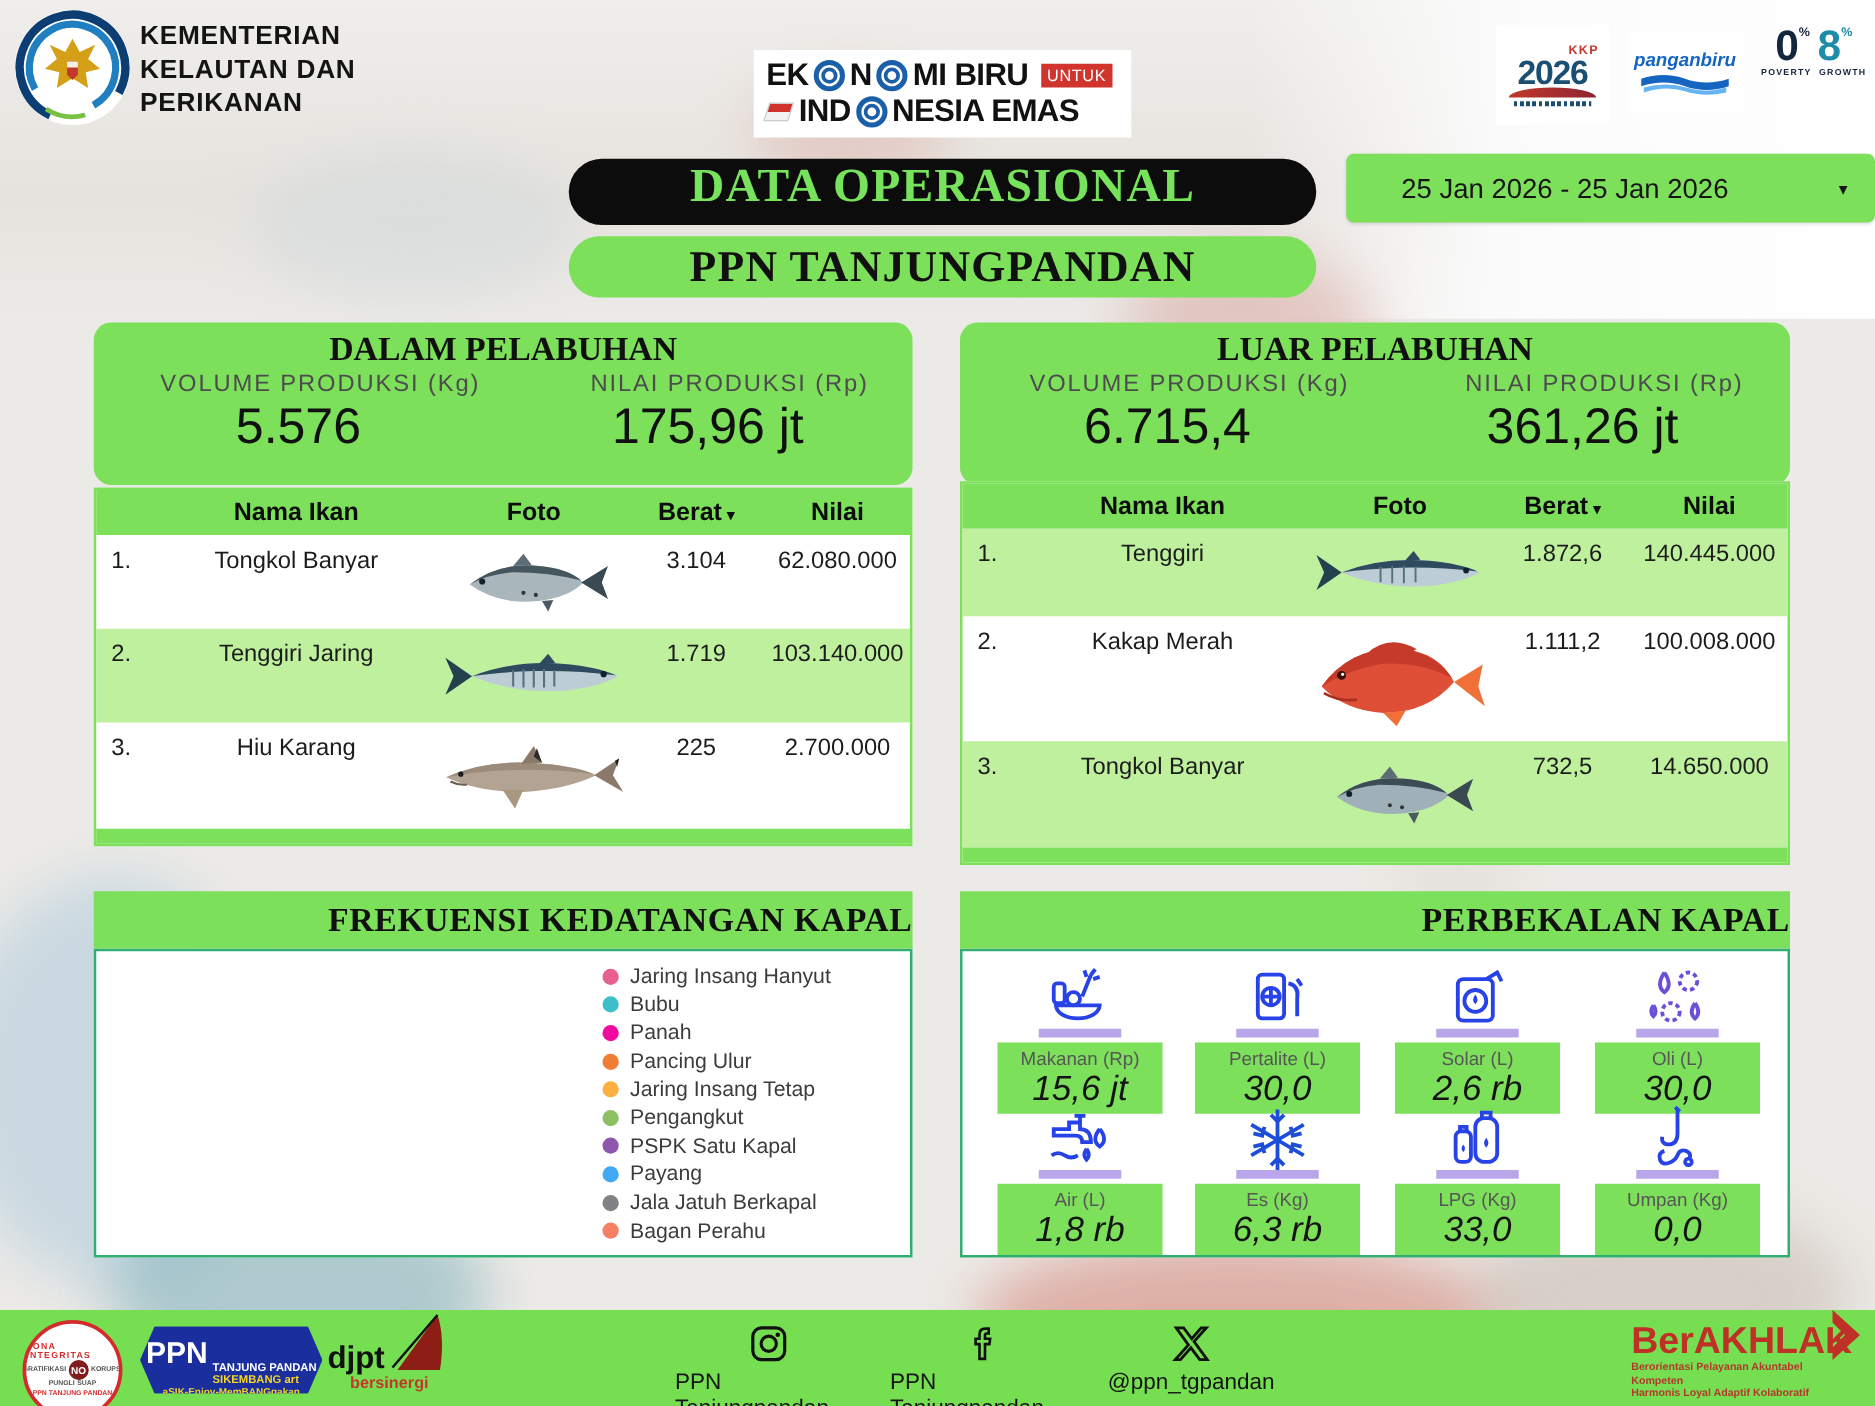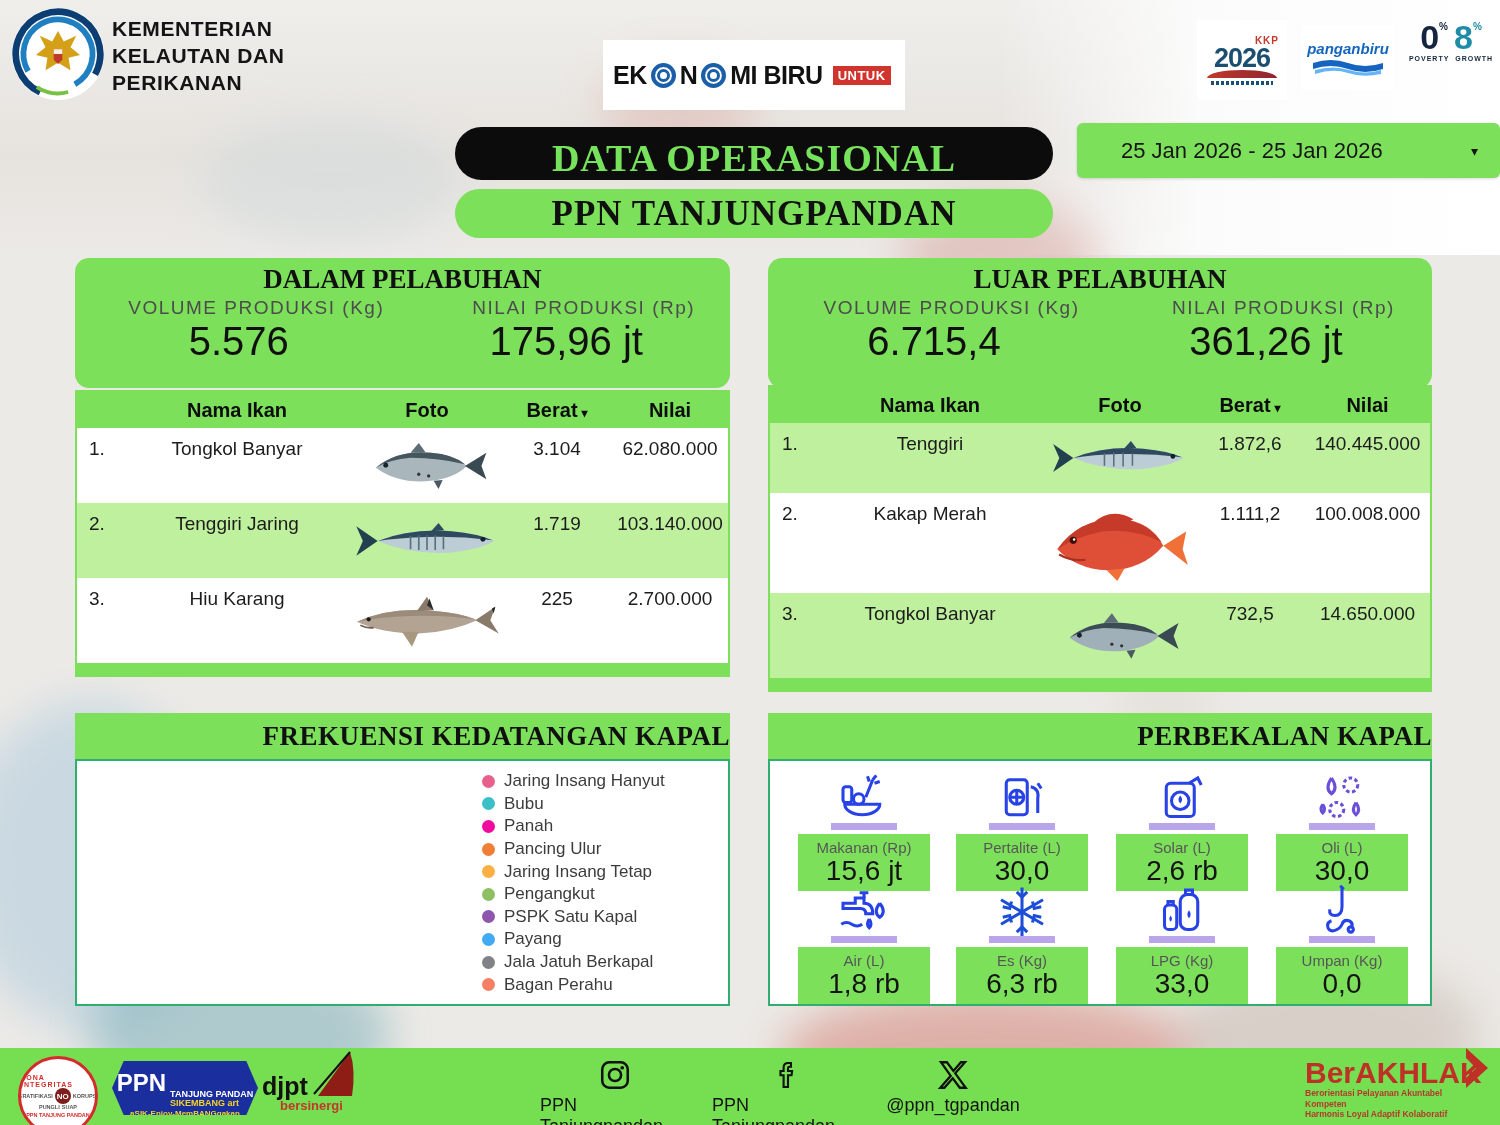--- a/index.html
+++ b/index.html
@@ -17,40 +17,40 @@
   .b5{left:600px;top:60px;width:160px;height:90px;background:#d99a93;opacity:.35;}
   .b6{left:200px;top:120px;width:260px;height:120px;background:#cfd8da;opacity:.5;}
   .b7{left:900px;top:200px;width:200px;height:120px;background:#c9766d;opacity:.3;}
   .b8{left:1120px;top:420px;width:90px;height:400px;background:#dfd9d2;opacity:.5;}
 
   
   .ministry{left:112px;top:16px;font-weight:700;font-size:21px;line-height:1.28;color:#141414;letter-spacing:.6px;}
   .center-logo{left:603px;top:40px;width:302px;height:70px;background:#fff;display:flex;flex-direction:column;justify-content:center;padding:2px 10px;box-sizing:border-box;}
   .cl-line{display:flex;align-items:center;gap:4px;font-weight:800;font-size:25px;letter-spacing:-.5px;color:#111;white-space:nowrap;}
   .ring{display:inline-block;width:17px;height:17px;border:4px solid #1b5fa8;border-radius:50%;box-shadow:inset 0 0 0 2px #fff,inset 0 0 0 5px #1b5fa8;}
-  .untuk{background:#d0342c;color:#fff;font-size:13px;font-weight:700;padding:2px 5px;margin-left:6px;letter-spacing:.5px;}
+  .untuk{background:#d0342c;color:#fff;font-size:13px;font-weight:400;padding:2px 5px;margin-left:6px;letter-spacing:.5px;}
   .flag{display:inline-block;width:18px;height:13px;background:linear-gradient(180deg,#d0342c 50%,#f2f2f2 50%);transform:skewX(-18deg);margin-right:2px;border:1px solid #ccc;}
   .logo-card{background:#fff;display:flex;flex-direction:column;align-items:center;justify-content:center;}
   .l2026{left:1197px;top:20px;width:90px;height:80px;}
   .l2026 .kkp{font-size:10px;font-weight:800;color:#c0392b;align-self:flex-end;margin-right:8px;letter-spacing:1px;}
   .l2026 .yr{font-size:27px;font-weight:800;color:#1b4f72;letter-spacing:-1px;line-height:.9;}
   .l2026 .wave{width:70px;height:8px;border-radius:50% 50% 0 0/100% 100% 0 0;background:linear-gradient(90deg,#c0392b,#8e2430);}
   .l2026 .dots{width:62px;height:4px;margin-top:3px;background:repeating-linear-gradient(90deg,#1b4f72 0 3px,transparent 3px 5px);}
   .lpb{left:1302px;top:26px;width:92px;height:64px;}
   .lpb .t{font-size:15px;font-weight:800;font-style:italic;color:#1565c0;}
   .l08{left:1410px;top:22px;width:82px;height:66px;display:flex;flex-direction:column;align-items:center;}
   .l08 .digits{display:flex;align-items:flex-start;gap:6px;font-weight:800;font-size:34px;line-height:.9;}
   .l08 .d0{color:#14263f;} .l08 .d8{color:#1e8ca8;}
   .l08 .pct{font-size:10px;vertical-align:top;}
   .l08 .cap{font-size:7px;font-weight:800;color:#14263f;letter-spacing:1px;margin-top:2px;}
 
   .date-box{left:1077px;top:123px;width:423px;height:55px;background:#7de05b;border-radius:6px;display:flex;align-items:center;padding:0 22px 0 44px;box-sizing:border-box;font-size:22px;color:#161616;cursor:pointer;box-shadow:0 1px 3px rgba(0,0,0,.15);}
   .date-box .caret{margin-left:auto;font-size:14px;}
 
-  .pill1{left:455px;top:127px;width:598px;height:53px;background:#0c0c0c;border-radius:27px;display:flex;align-items:flex-end;justify-content:center;}
+  .pill1{left:455px;top:127px;width:598px;height:53px;background:#0c0c0c;border-radius:27px;display:flex;align-items:flex-start;justify-content:center;}
   .pill1 span{font-family:"Liberation Serif",serif;font-weight:700;font-size:38px;color:#77e25b;letter-spacing:1px;}
   .pill2{left:455px;top:189px;width:598px;height:49px;background:#7de05b;border-radius:25px;display:flex;align-items:center;justify-content:center;}
   .pill2 span{font-family:"Liberation Serif",serif;font-weight:700;font-size:35px;color:#101010;letter-spacing:1px;}
 
   .sumpanel{background:#7de05b;border-radius:14px;height:130px;box-sizing:border-box;padding-top:6px;}
   .sp-title{text-align:center;font-family:"Liberation Serif",serif;font-weight:700;font-size:27px;color:#101010;}
   .sp-row{display:flex;margin-top:2px;}
   .sp-cell{flex:1;text-align:center;}
   .sp-label{font-size:19px;color:#4c4c4c;letter-spacing:1.5px;font-weight:500;padding-left:35px;}
   .sp-value{font-size:40px;color:#101010;font-weight:500;margin-top:0px;}
@@ -83,21 +83,21 @@
   .litem{display:flex;align-items:center;height:22.6px;gap:9px;}
   .dot{width:13px;height:13px;border-radius:50%;flex:none;}
   .llabel{font-size:17px;color:#3c3c3c;}
 
   
   .tile{position:absolute;width:160px;display:flex;flex-direction:column;align-items:center;}
   .ticon{height:60px;display:flex;align-items:flex-end;}
   .tbar{width:66px;height:7px;background:#b9a6ea;margin-top:-4px;}
   .tbox{width:132px;height:57px;background:#7de05b;margin-top:4px;display:flex;flex-direction:column;align-items:center;justify-content:center;}
   .tlabel{font-size:15px;color:#565656;}
-  .tvalue{font-size:28px;color:#141414;font-weight:500;line-height:1.05;}
+  .tvalue{font-size:28px;color:#141414;font-weight:500;line-height:1.05;font-style:italic;}
 
   
   .footer{left:0;top:1048px;width:1500px;height:77px;background:#76df51;}
   .zona{left:18px;top:1056px;width:80px;height:80px;border-radius:50%;background:#fff;border:3px solid #d42c2c;box-sizing:border-box;display:flex;flex-direction:column;align-items:center;justify-content:center;overflow:hidden;}
   .zona .arc{font-size:7px;font-weight:800;color:#d42c2c;letter-spacing:1px;}
   .zona .mid{display:flex;align-items:center;gap:2px;}
   .zona .w{font-size:5.5px;color:#555;font-weight:700;}
   .zona .no{background:#7f1d1d;color:#fff;border-radius:50%;font-size:8px;font-weight:800;width:16px;height:16px;display:flex;align-items:center;justify-content:center;}
   .zona .bot{font-size:5.5px;color:#d42c2c;font-weight:800;margin-top:2px;}
   .hexa{left:112px;top:1061px;width:146px;height:54px;background:#1b2e9e;clip-path:polygon(8% 0,92% 0,100% 50%,92% 100%,8% 100%,0 50%);display:flex;flex-direction:column;align-items:center;justify-content:center;color:#fff;}
@@ -152,20 +152,26 @@
 
   <div class="abs center-logo">
     <div class="cl-line">
       <span>EK</span>
         <span class="ring"></span>
         <span>N</span>
         <span class="ring"></span>
         <span>MI BIRU</span>
       <span class="untuk">UNTUK</span>
     </div>
+    <div class="cl-line">
+      <span class="flag"></span>
+      <span>IND</span>
+        <span class="ring"></span>
+        <span>NESIA EMAS</span>
+    </div>
   </div>
 
   <div class="abs logo-card l2026">
     <span class="kkp">KKP</span>
     <span class="yr">2026</span>
     <div class="wave"></div>
     <div class="dots"></div>
   </div>
   <div class="abs logo-card lpb">
     <span class="t">panganbiru</span>

